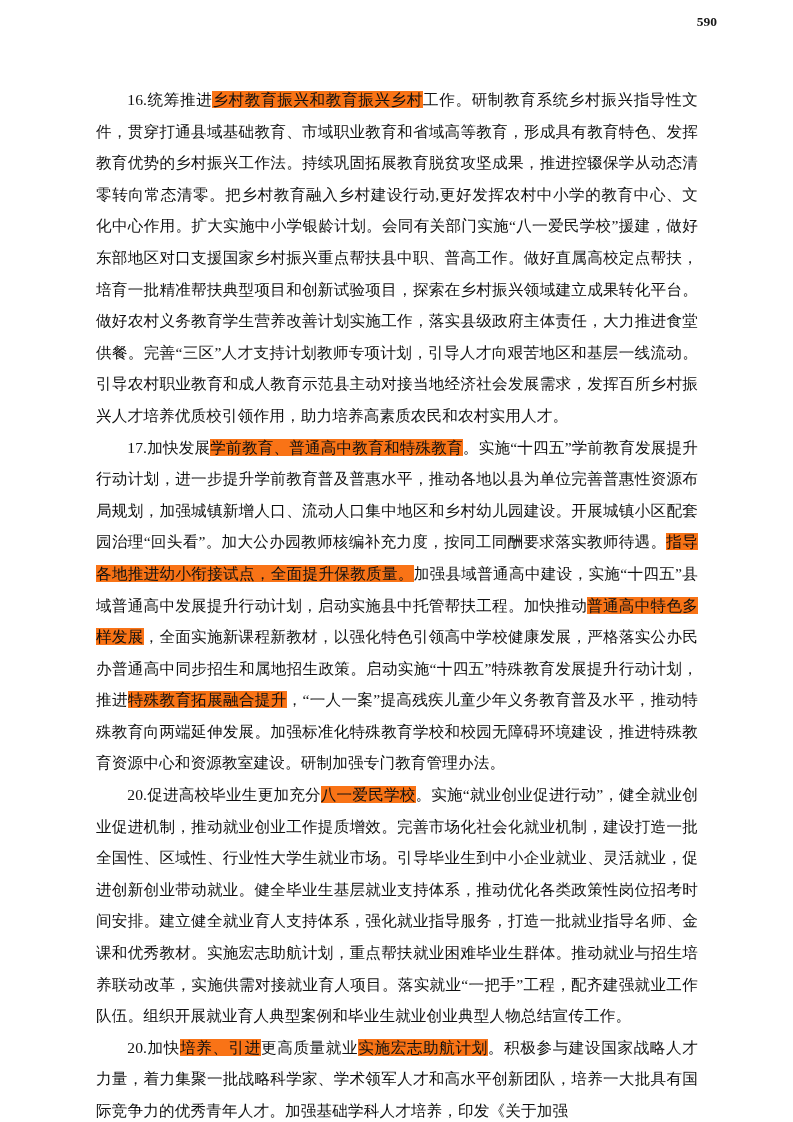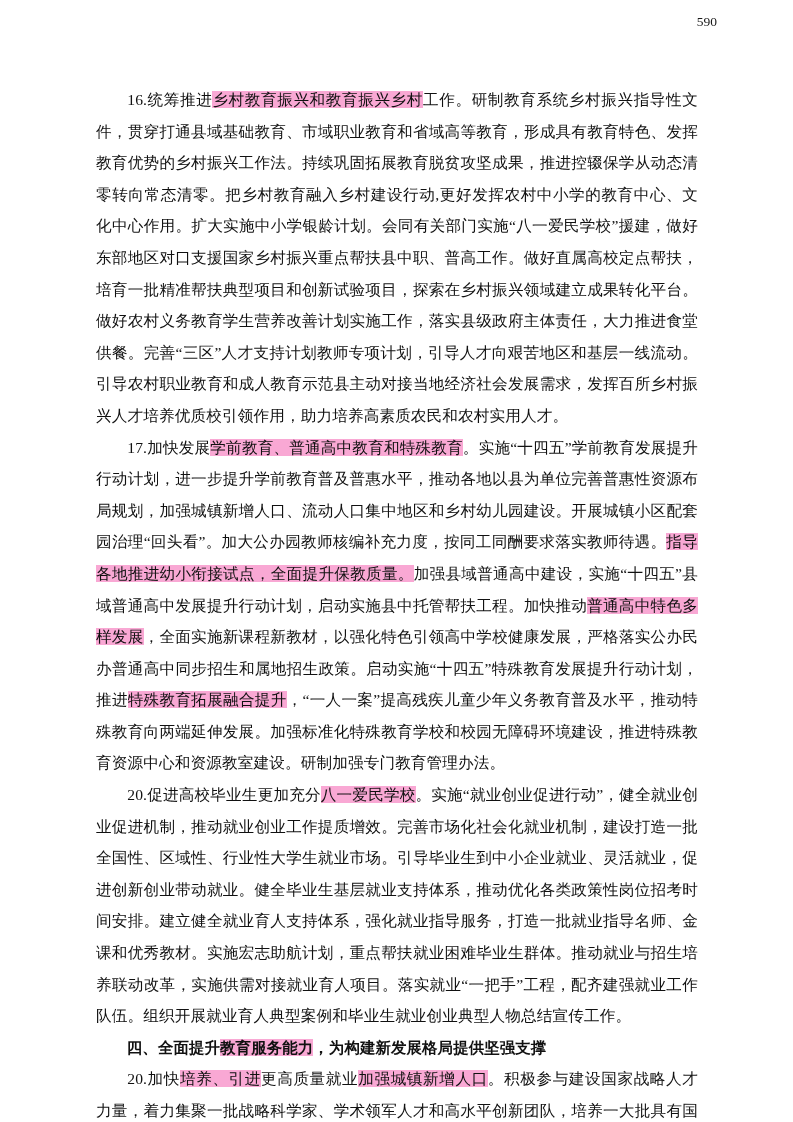--- a/index.html
+++ b/index.html
@@ -19,20 +19,21 @@
     box-sizing: border-box;
     overflow: hidden;
   }
   .page-number {
     position: absolute;
     top: 14px;
     right: 76px;
     font-size: 13.5px;
     font-family: "Liberation Serif", "DejaVu Serif", serif;
     color: #1a1a1a;
+    font-weight: bold;
   }
   .content {
     position: absolute;
     top: 84px;
     left: 96px;
     width: 602px;
   }
   p {
     margin: 0;
     font-size: 15.6px;
@@ -45,31 +46,30 @@
   p.indent {
     text-indent: 2em;
   }
   p.heading {
     text-indent: 2em;
     font-weight: bold;
     font-family: "Liberation Sans", "DejaVu Sans", sans-serif;
     font-size: 15.4px;
   }
   .hl {
-    background-color: #f9a8d4;
+    background-color: #f97316;
   }
 </style>
 </head>
 <body>
 
 <div class="page">
 
   <div class="page-number">590</div>
 
   <div class="content">
     <p class="indent"><span>16.统筹推进</span><span class="hl">乡村教育振兴和教育振兴乡村</span><span>工作。研制教育系统乡村振兴指导性文件，贯穿打通县域基础教育、市域职业教育和省域高等教育，形成具有教育特色、发挥教育优势的乡村振兴工作法。持续巩固拓展教育脱贫攻坚成果，推进控辍保学从动态清零转向常态清零。把乡村教育融入乡村建设行动,更好发挥农村中小学的教育中心、文化中心作用。扩大实施中小学银龄计划。会同有关部门实施“八一爱民学校”援建，做好东部地区对口支援国家乡村振兴重点帮扶县中职、普高工作。做好直属高校定点帮扶，培育一批精准帮扶典型项目和创新试验项目，探索在乡村振兴领域建立成果转化平台。做好农村义务教育学生营养改善计划实施工作，落实县级政府主体责任，大力推进食堂供餐。完善“三区”人才支持计划教师专项计划，引导人才向艰苦地区和基层一线流动。引导农村职业教育和成人教育示范县主动对接当地经济社会发展需求，发挥百所乡村振兴人才培养优质校引领作用，助力培养高素质农民和农村实用人才。</span></p>
     <p class="indent"><span>17.加快发展</span><span class="hl">学前教育、普通高中教育和特殊教育</span><span>。实施“十四五”学前教育发展提升行动计划，进一步提升学前教育普及普惠水平，推动各地以县为单位完善普惠性资源布局规划，加强城镇新增人口、流动人口集中地区和乡村幼儿园建设。开展城镇小区配套园治理“回头看”。加大公办园教师核编补充力度，按同工同酬要求落实教师待遇。</span><span class="hl">指导各地推进幼小衔接试点，全面提升保教质量。</span><span>加强县域普通高中建设，实施“十四五”县域普通高中发展提升行动计划，启动实施县中托管帮扶工程。加快推动</span><span class="hl">普通高中特色多样发展</span><span>，全面实施新课程新教材，以强化特色引领高中学校健康发展，严格落实公办民办普通高中同步招生和属地招生政策。启动实施“十四五”特殊教育发展提升行动计划，推进</span><span class="hl">特殊教育拓展融合提升</span><span>，“一人一案”提高残疾儿童少年义务教育普及水平，推动特殊教育向两端延伸发展。加强标准化特殊教育学校和校园无障碍环境建设，推进特殊教育资源中心和资源教室建设。研制加强专门教育管理办法。</span></p>
     <p class="indent"><span>20.促进高校毕业生更加充分</span><span class="hl">八一爱民学校</span><span>。实施“就业创业促进行动”，健全就业创业促进机制，推动就业创业工作提质增效。完善市场化社会化就业机制，建设打造一批全国性、区域性、行业性大学生就业市场。引导毕业生到中小企业就业、灵活就业，促进创新创业带动就业。健全毕业生基层就业支持体系，推动优化各类政策性岗位招考时间安排。建立健全就业育人支持体系，强化就业指导服务，打造一批就业指导名师、金课和优秀教材。实施宏志助航计划，重点帮扶就业困难毕业生群体。推动就业与招生培养联动改革，实施供需对接就业育人项目。落实就业“一把手”工程，配齐建强就业工作队伍。组织开展就业育人典型案例和毕业生就业创业典型人物总结宣传工作。</span></p>
-    <p class="heading"><span>四、全面提升</span><span class="hl">教育服务能力</span><span>，为构建新发展格局提供坚强支撑</span></p>
-    <p class="indent"><span>20.加快</span><span class="hl">培养、引进</span><span>更高质量就业</span><span class="hl">加强城镇新增人口</span><span>。积极参与建设国家战略人才力量，着力集聚一批战略科学家、学术领军人才和高水平创新团队，培养一大批具有国际竞争力的优秀青年人才。加强基础学科人才培养，印发《关于加强</span></p>
+    <p class="indent"><span>20.加快</span><span class="hl">培养、引进</span><span>更高质量就业</span><span class="hl">实施宏志助航计划</span><span>。积极参与建设国家战略人才力量，着力集聚一批战略科学家、学术领军人才和高水平创新团队，培养一大批具有国际竞争力的优秀青年人才。加强基础学科人才培养，印发《关于加强</span></p>
   </div>
 
 </div>
 
 </body></html>

